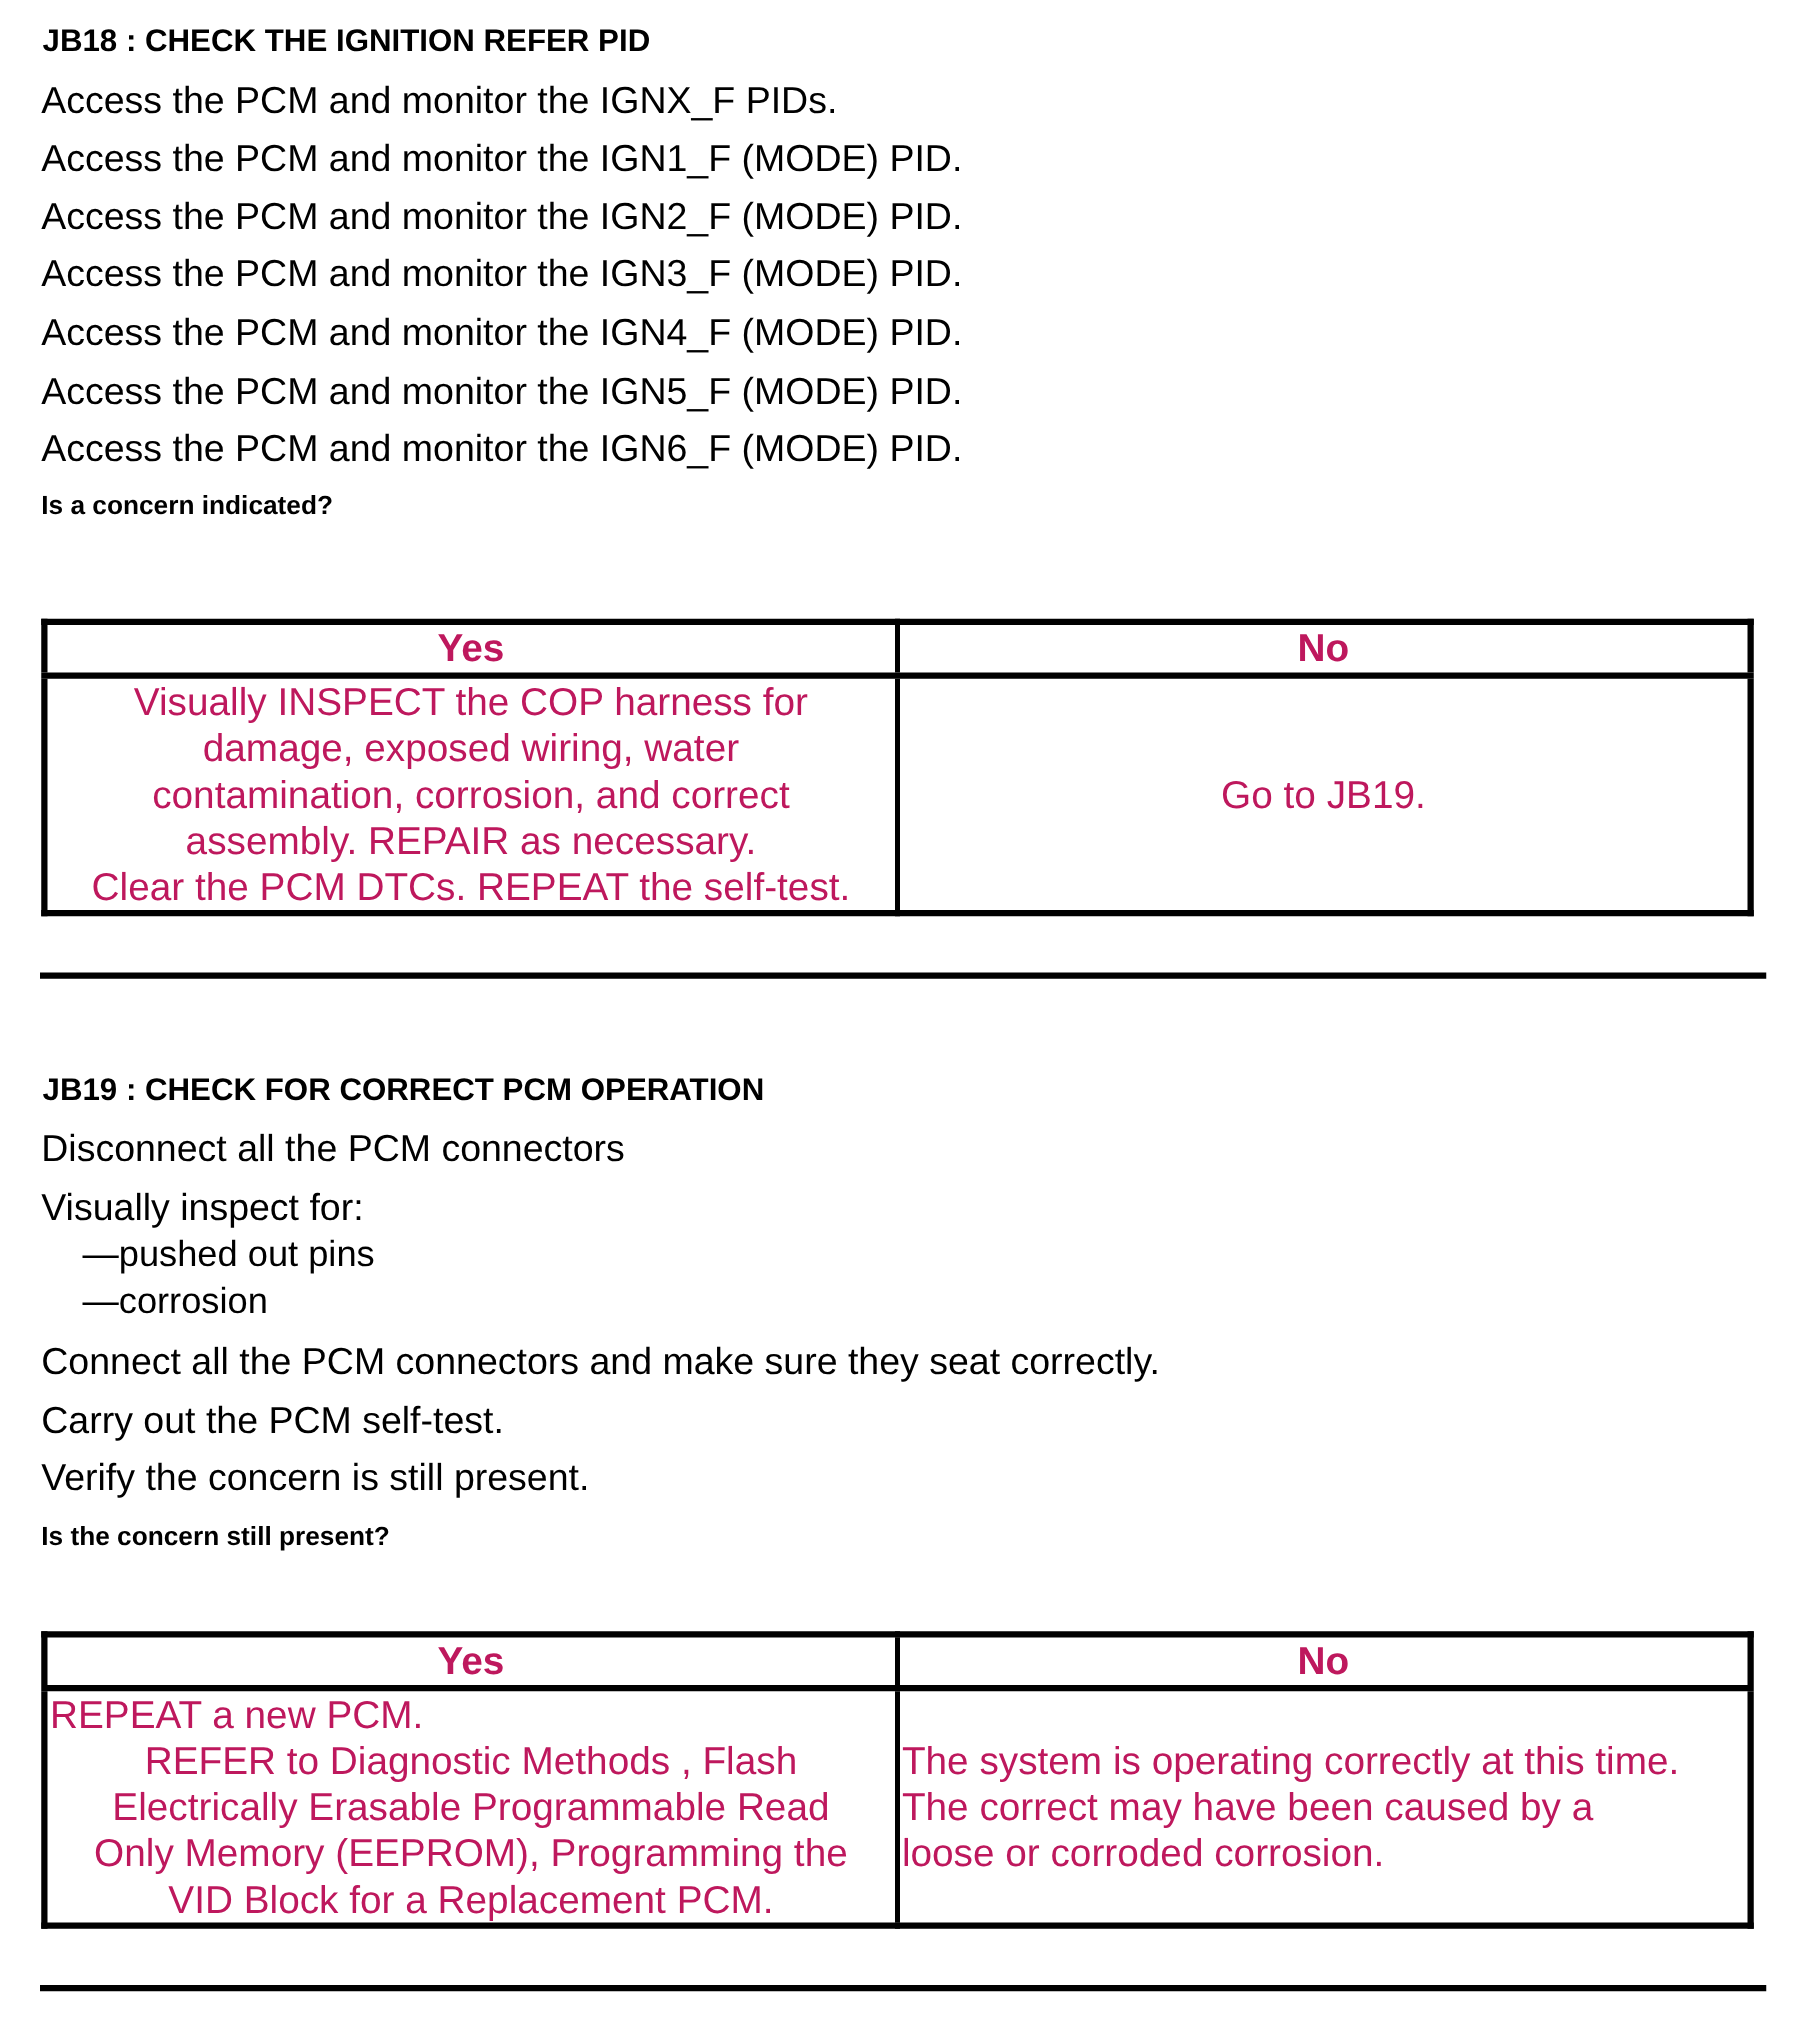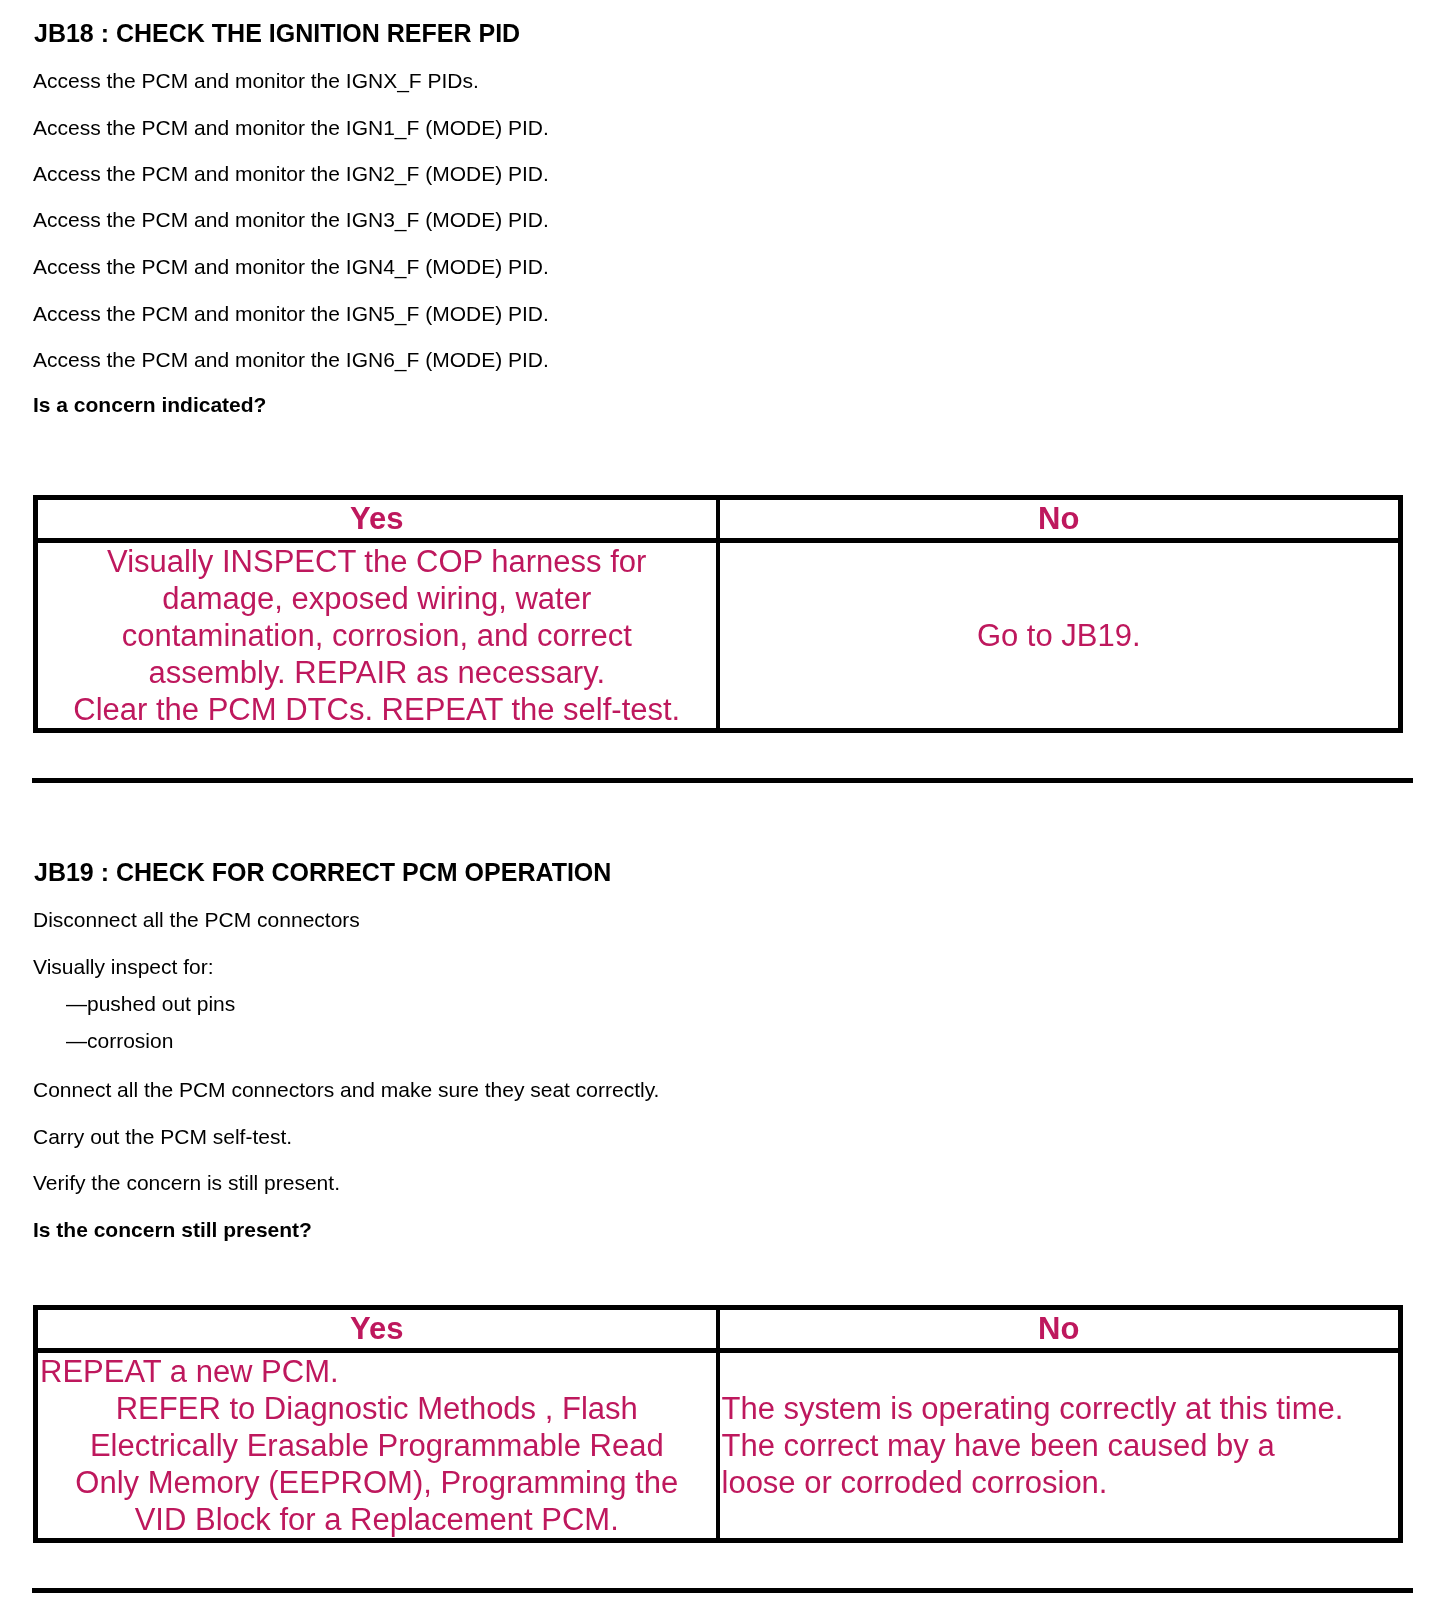--- a/index.html
+++ b/index.html
@@ -16,32 +16,32 @@
     color: #000000;
   }
   .abs { position: absolute; white-space: nowrap; }
   .heading {
     font-weight: bold;
     font-size: 25px;
     line-height: 30px;
     left: 34px;
   }
   .line {
-    font-size: 21px;
+    font-size: 30px;
     line-height: 36px;
     left: 33px;
   }
   .question {
     font-weight: bold;
     font-size: 21px;
     line-height: 36px;
     left: 33px;
   }
   .sub {
-    font-size: 21px;
+    font-size: 29px;
     line-height: 36px;
     left: 66px;
   }
   table.yn {
     position: absolute;
     left: 33px;
     width: 1370px;
     border-collapse: collapse;
     table-layout: fixed;
     border: 5px solid #000;

